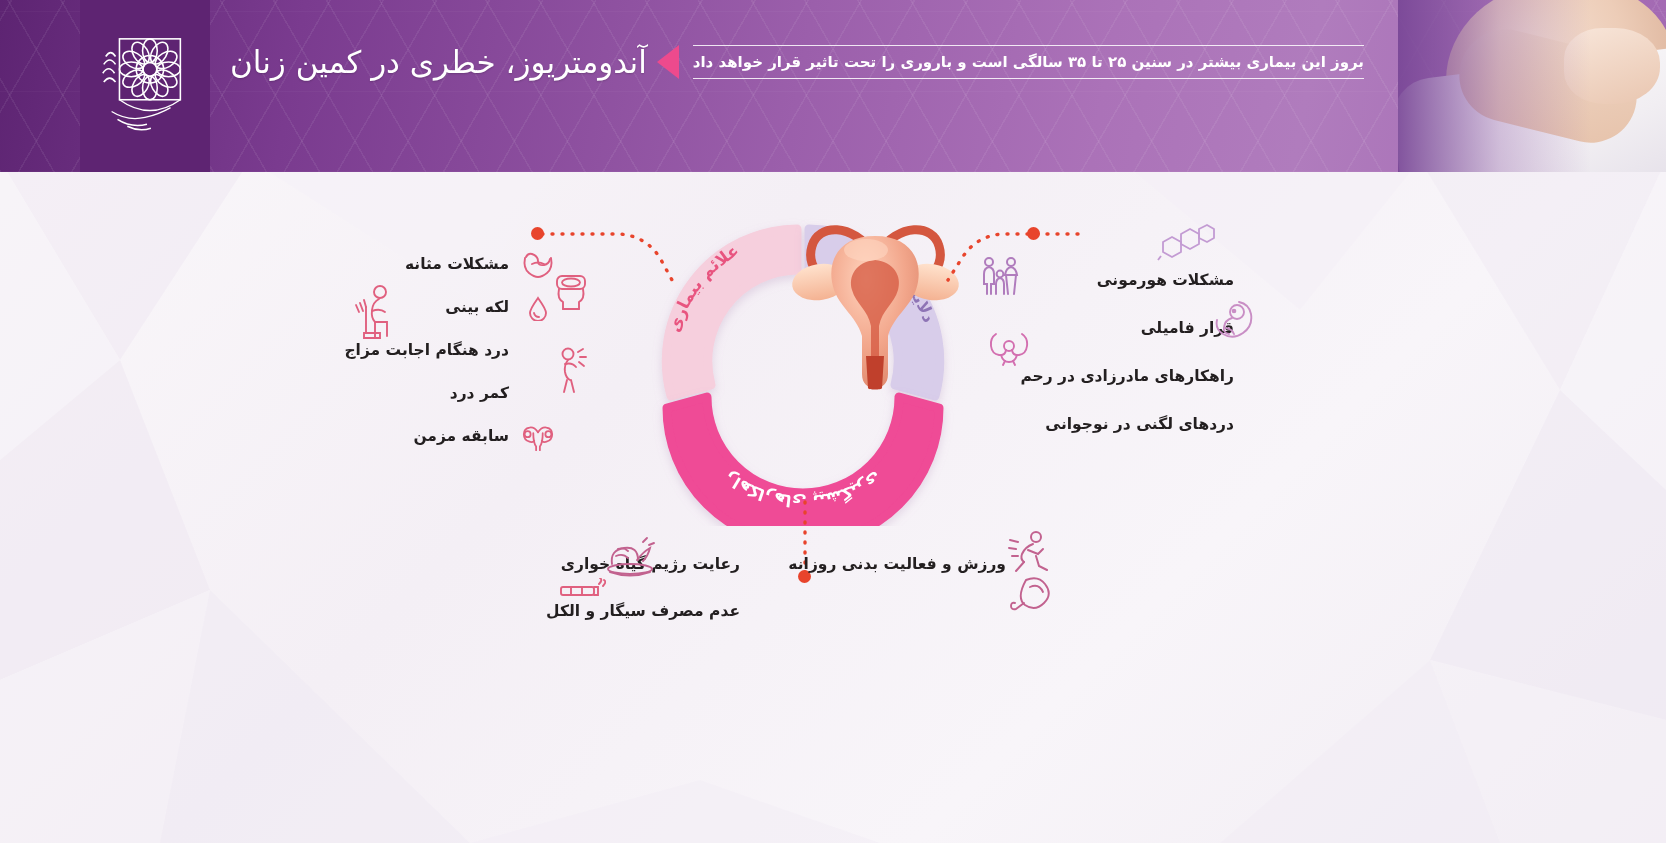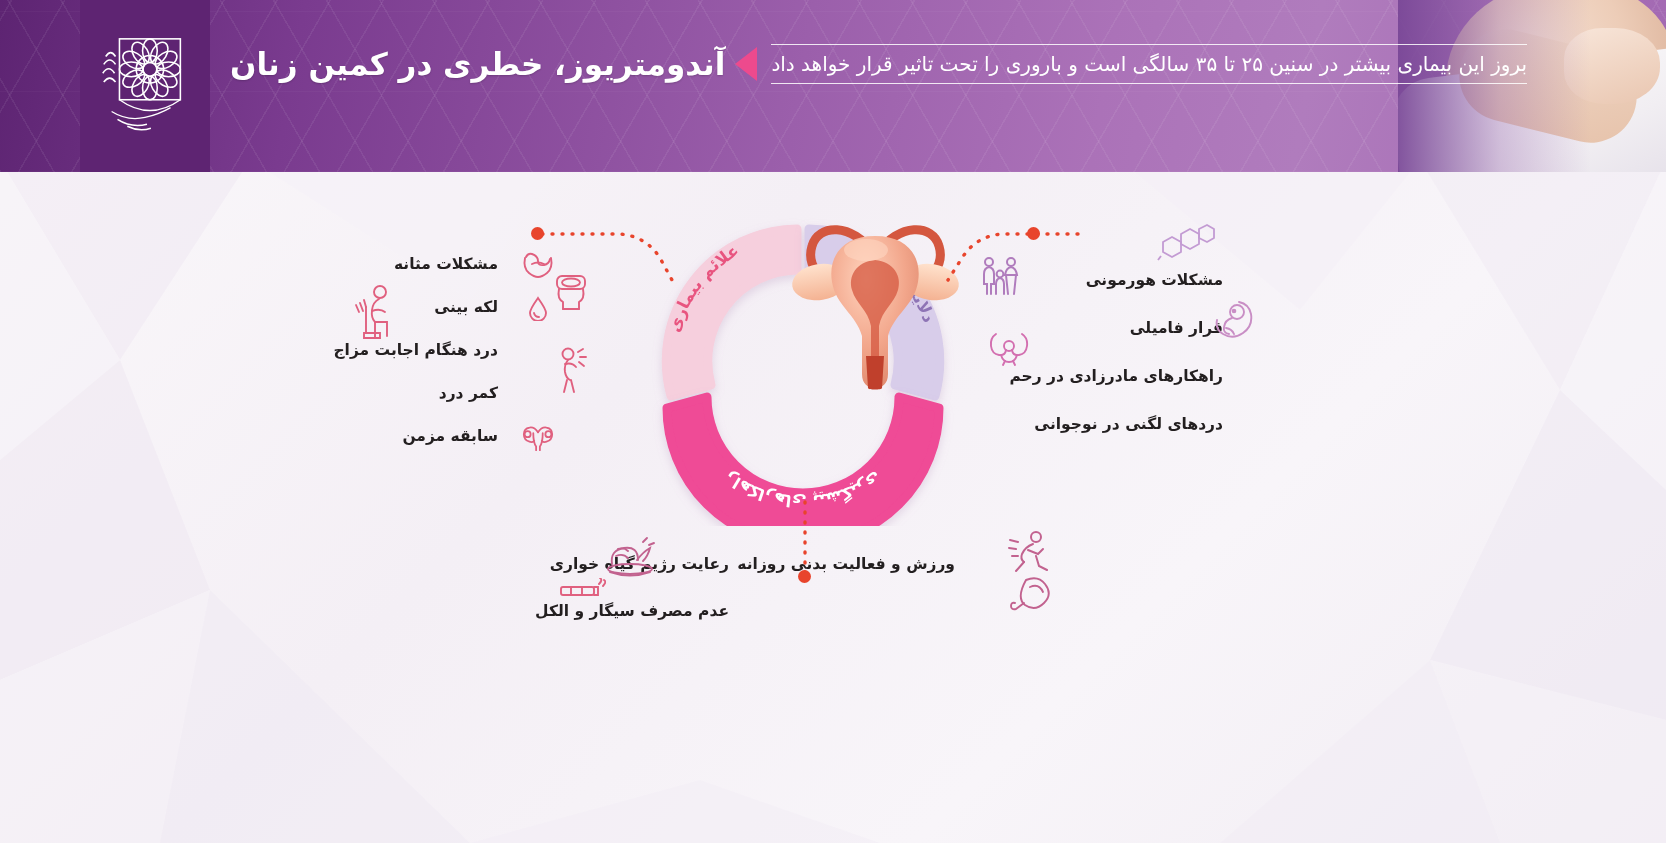--- a/index.html
+++ b/index.html
@@ -35,53 +35,53 @@
   #header-photo .fade{position:absolute;inset:0;background:linear-gradient(90deg,rgba(120,70,150,.92) 0%,rgba(140,90,165,.35) 38%,rgba(255,255,255,0) 72%);}
 
   #logo-panel{position:absolute;left:80px;top:0;width:130px;height:172px;
     background:#5e2472;display:flex;align-items:center;justify-content:center;}
   #logo-panel:after{content:"";position:absolute;left:0;bottom:-18px;width:130px;height:18px;
     background:linear-gradient(100deg,#4a1b5b,#6a2c80);clip-path:polygon(0 0,100% 0,72% 100%,0 100%);}
   #logo-mark{width:96px;height:110px;display:flex;flex-direction:column;align-items:center;justify-content:center;}
 
   #header-title-block{position:absolute;right:268px;top:44px;left:230px;text-align:left;
      display:flex;align-items:center;justify-content:flex-end;gap:0;}
-  #header-title{font-size:31px;font-weight:bold;color:#fff;white-space:nowrap;letter-spacing:-.5px;
+  #header-title{font-size:31px;font-weight:normal;color:#fff;white-space:nowrap;letter-spacing:-.5px;
      text-shadow:0 1px 2px rgba(0,0,0,.18);}
   #title-arrow{width:0;height:0;border-top:17px solid transparent;border-bottom:17px solid transparent;
      border-right:22px solid #ed4a8d;margin:0 14px 0 10px;flex:none;}
   #subtitle-wrap{position:relative;display:flex;flex-direction:column;justify-content:center;}
-  #header-subtitle{font-size:20px;font-weight:normal;color:#ffffff;white-space:nowrap;padding:7px 0;
+  #header-subtitle{font-size:15px;font-weight:bold;color:#ffffff;white-space:nowrap;padding:7px 0;
      border-top:1.5px solid rgba(255,255,255,.85);border-bottom:1.5px solid rgba(255,255,255,.85);}
 
   
   #donut{position:absolute;left:633px;top:196px;width:340px;height:330px;}
   #donut svg{position:absolute;inset:0;}
   #uterus{position:absolute;left:74px;top:68px;width:195px;height:200px;}
 
   
   .dotline{position:absolute;}
   .dot-end{position:absolute;width:13px;height:13px;border-radius:50%;background:#e8442c;}
 
   
   .block{position:absolute;}
-  .row{display:flex;align-items:center;justify-content:flex-start;gap:23px;
+  .row{display:flex;align-items:center;justify-content:flex-start;gap:12px;
        font-size:15.5px;font-weight:bold;color:#231f20;line-height:1;white-space:nowrap;}
   .row .ico{width:34px;height:34px;flex:none;display:flex;align-items:center;justify-content:center;}
   .row .lbl{white-space:nowrap;}
 
   #block-symptoms{right:1111px;top:248px;width:230px;}
   #block-symptoms .row{justify-content:flex-start;margin-bottom:9px;}
 
   #block-causes{left:1030px;top:250px;width:250px;}
   #block-causes .row{justify-content:flex-start;margin-bottom:11px;margin-top:14px;}
 
   #block-prev-left{right:880px;top:548px;width:235px;}
   #block-prev-left .row{justify-content:flex-start;margin-bottom:13px;}
-  #block-prev-right{left:772px;top:548px;width:240px;}
+  #block-prev-right{left:812px;top:548px;width:240px;}
   #block-prev-right .row{justify-content:flex-start;margin-bottom:13px;}
 
   .float-ico{position:absolute;}
 </style>
 </head>
 <body>
 
 <div id="page">
 
   <svg class="poly" style="left:0;top:160px;width:1666px;height:683px;" viewBox="0 0 1666 683">

